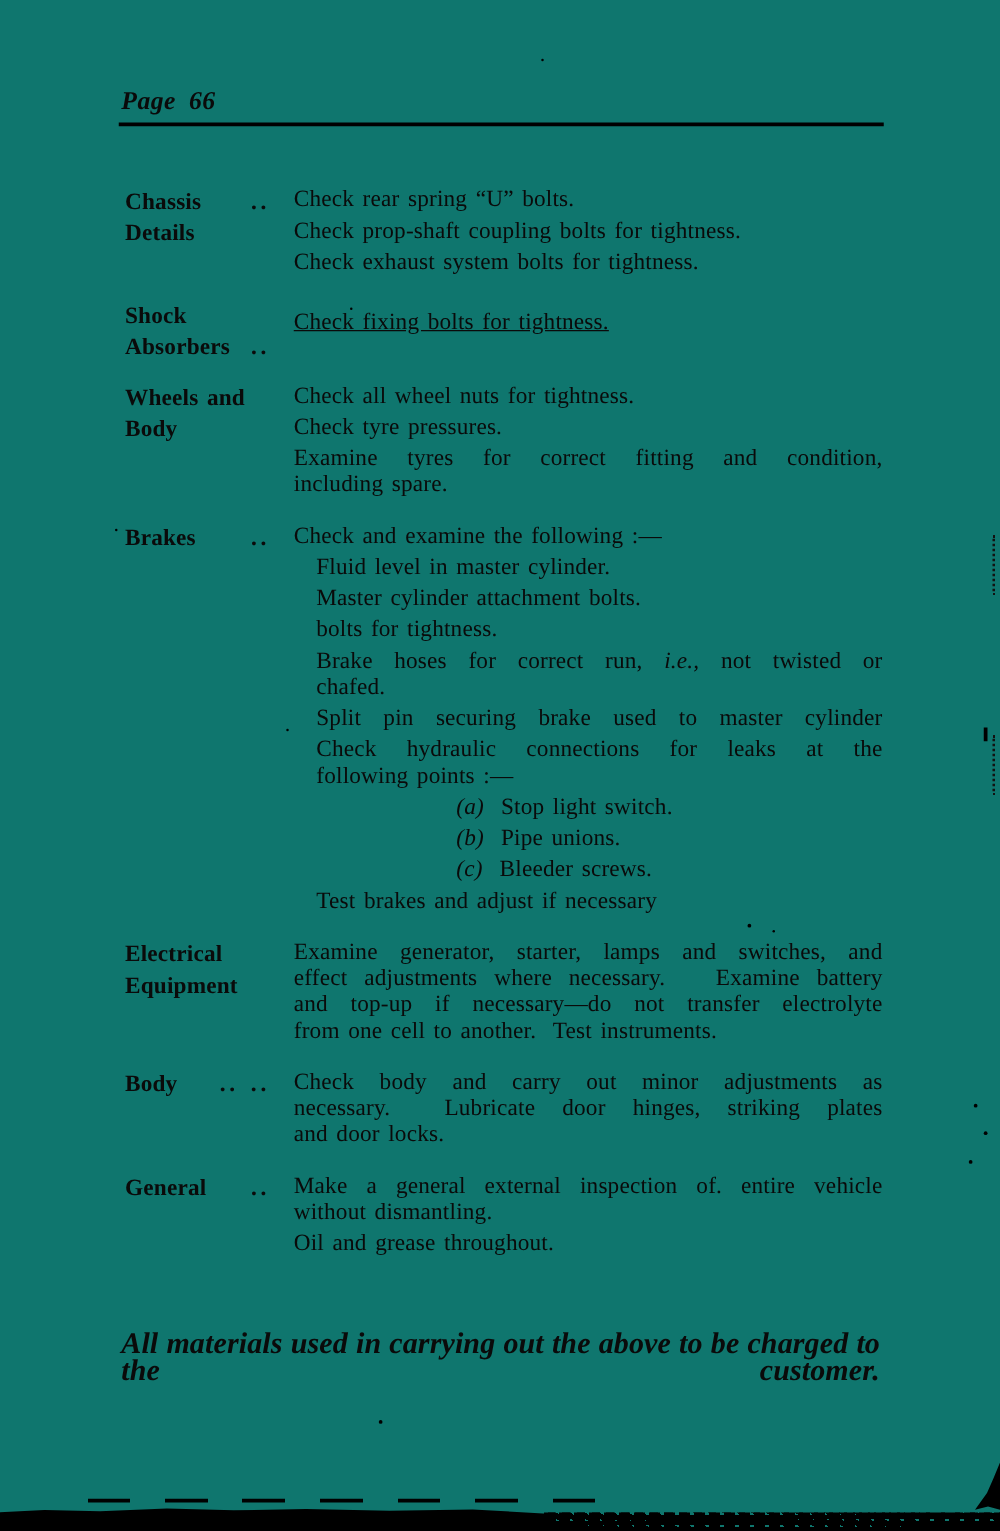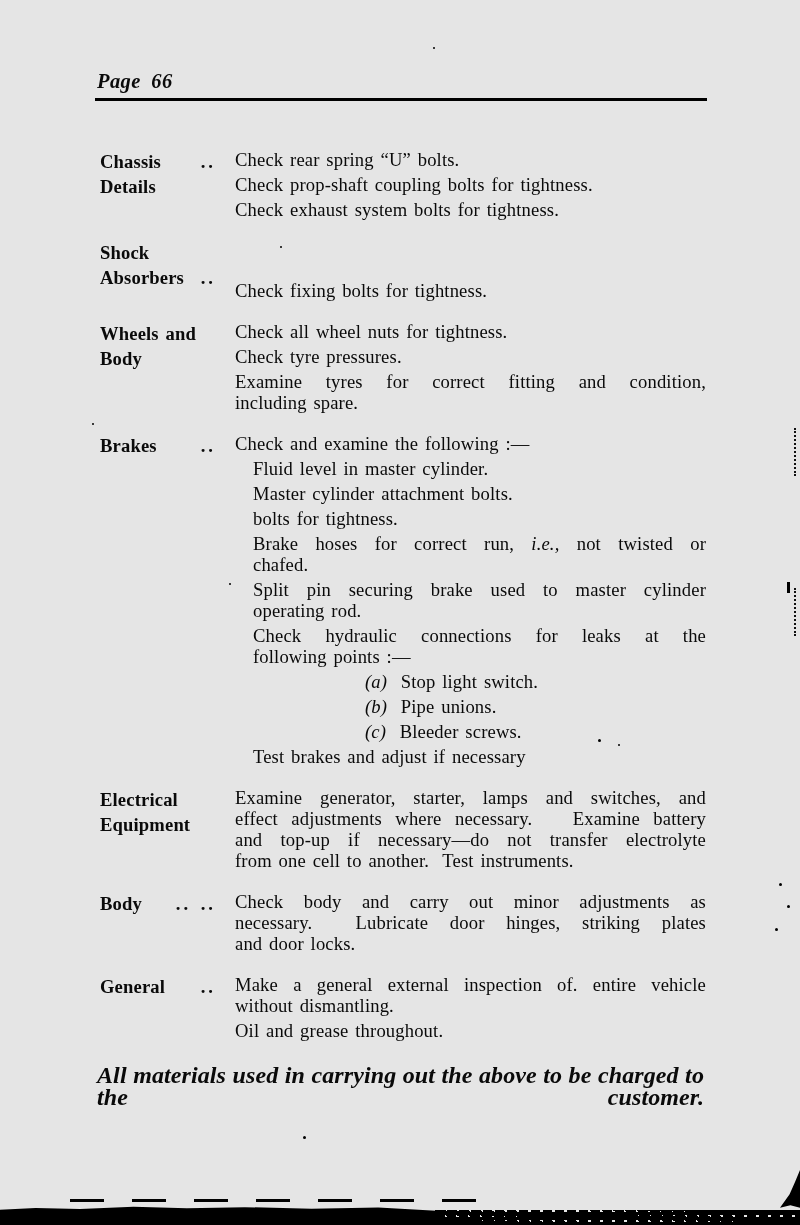--- a/index.html
+++ b/index.html
@@ -1,34 +1,34 @@
 <!DOCTYPE html>
 <html><head>
 <meta charset="utf-8">
 <style>
   html,body{margin:0;padding:0;}
   body{width:800px;height:1225px;background:#ffffff;position:relative;overflow:hidden;}
   .scan-page{
-    position:absolute;inset:0;background:#e5e5e5;color:#0a0a0a;
+    position:absolute;inset:0;background:#0f766e;color:#0a0a0a;
     font-family:"Liberation Serif","DejaVu Serif",serif;
     font-size:18.6px;line-height:21px;letter-spacing:0.15px;word-spacing:2px;
   }
   .page-label{
     position:absolute;left:97px;top:71px;
     font-style:italic;font-weight:bold;font-size:20.5px;letter-spacing:0.4px;word-spacing:5px;
   }
   .header-rule{position:absolute;left:95px;top:98px;width:612px;height:3px;background:#000;}
 
   .sections{position:absolute;left:100px;top:149px;width:606px;}
   .section{display:flex;margin-bottom:16px;}
   .label-col{width:135px;flex:0 0 135px;font-weight:bold;line-height:25px;}
   .label-line{display:flex;justify-content:space-between;width:116px;}
   .dots{letter-spacing:3px;}
   .content-col{flex:1;min-width:0;}
-  .content-col.offset{margin-top:40px;}
+  .content-col.offset{margin-top:7px;text-decoration:underline;}
   .item{margin-bottom:4px;}
   .ind1{margin-left:18px;}
   .ind2{margin-left:130px;}
   .just{text-align:justify;text-align-last:justify;}
   .it{font-style:italic;}
 
   .footer-note{
     position:absolute;left:97px;top:1064px;width:607px;
     font-weight:bold;font-style:italic;font-size:24px;line-height:22px;
     word-spacing:-2px;letter-spacing:0.1px;
@@ -151,21 +151,20 @@
           </div>
           <div class="item">
             <div class="line ind1"><span>bolts for tightness.</span></div>
           </div>
           <div class="item">
             <div class="line ind1 just"><span>Brake hoses for correct run, </span><span class="it">i.e.,</span><span> not twisted or</span></div>
             <div class="line ind1"><span>chafed.</span></div>
           </div>
           <div class="item">
             <div class="line ind1 just"><span>Split pin securing brake used to master cylinder</span></div>
-            <div class="line ind1"><span>operating rod.</span></div>
           </div>
           <div class="item">
             <div class="line ind1 just"><span>Check hydraulic connections for leaks at the</span></div>
             <div class="line ind1"><span>following points :—</span></div>
           </div>
           <div class="item">
             <div class="line ind2"><span class="it">(a)</span><span>&nbsp; Stop light switch.</span></div>
           </div>
           <div class="item">
             <div class="line ind2"><span class="it">(b)</span><span>&nbsp; Pipe unions.</span></div>

